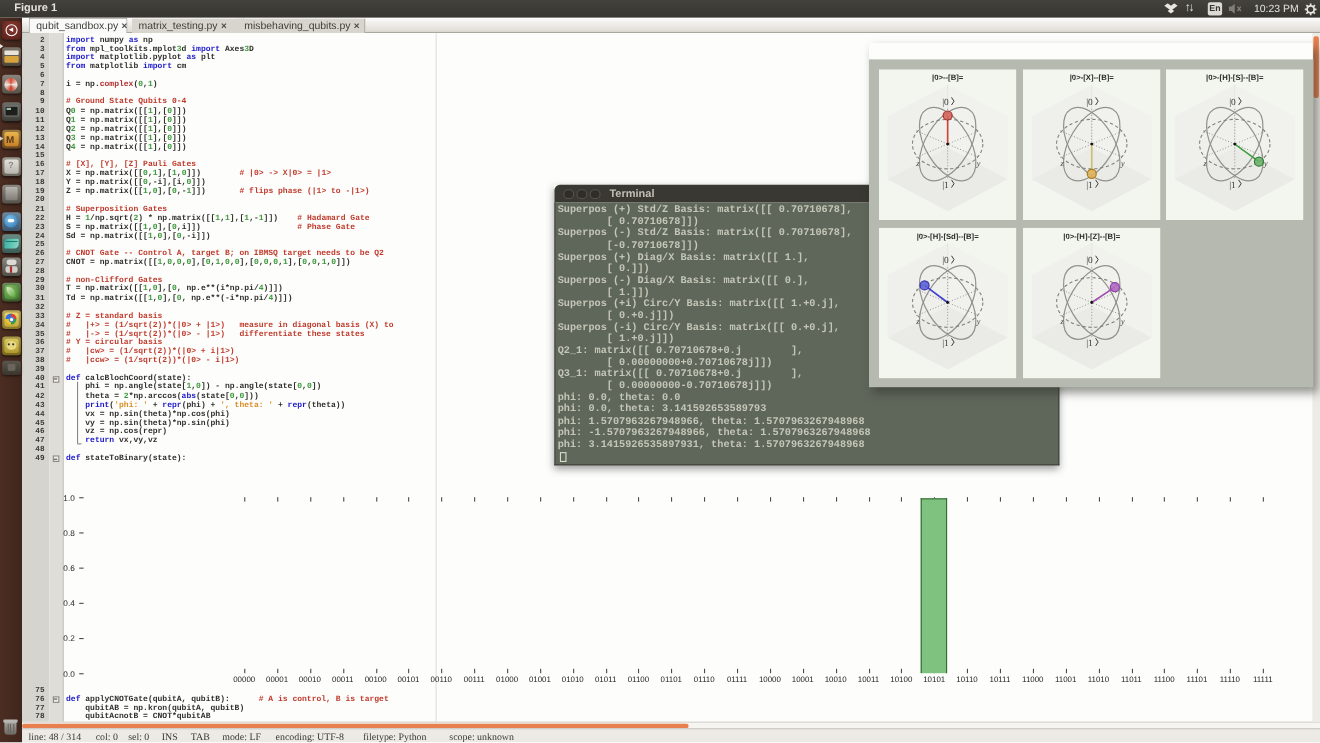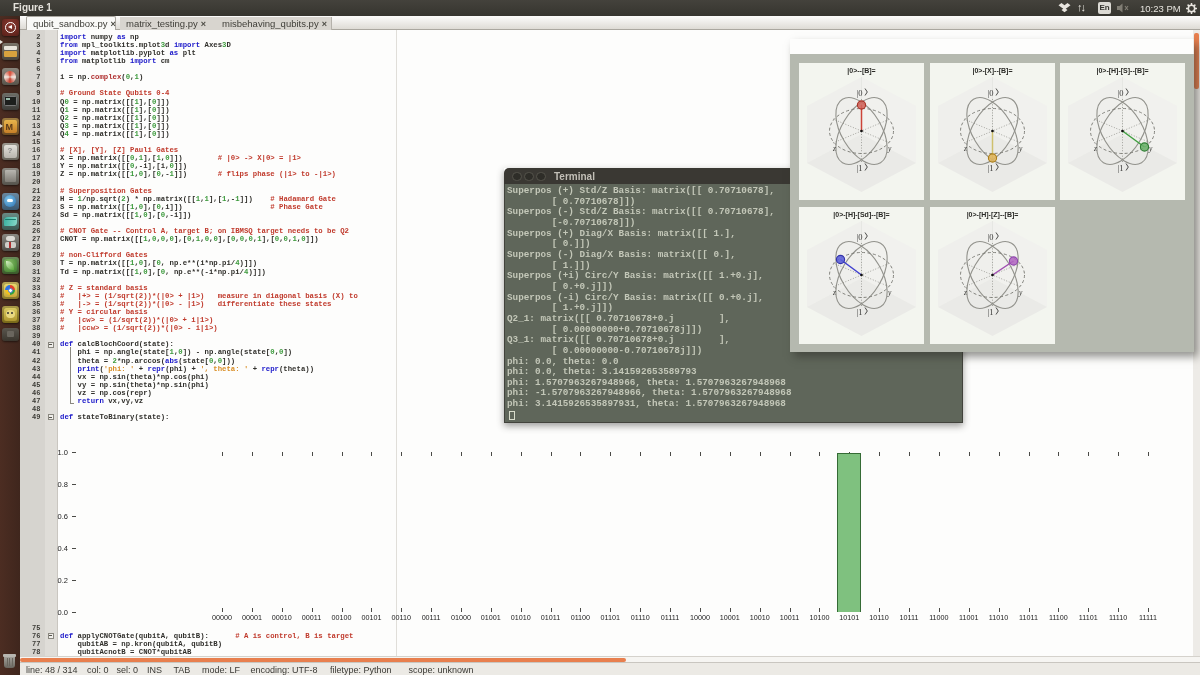--- a/index.html
+++ b/index.html
@@ -17,21 +17,21 @@
 .crow { position:absolute; left:0; font:bold 7.3px "Liberation Mono", monospace; color:#302f2b; height:8.094px; line-height:8.094px; white-space:pre; }
 #code { position:absolute; left:40px; top:-16px; width:1140px; height:659px; }
 #longline { position:absolute; left:376px; top:14px; width:1px; height:645px; background:#e0ded9; }
 .fold { position:absolute; left:27.5px; width:6px; height:6px; border:1px solid #8a8880; background:#efeeea; }
 .fold:after { content:""; position:absolute; left:0.5px; top:1.5px; width:3px; height:1px; background:#55534c; }
 #hscroll { position:absolute; left:0; top:640px; width:1180px; height:6px; background:#f6f5f2; border-top:1px solid #d5d2cc; }
 #hthumb { position:absolute; left:0; top:1px; width:606px; height:4px; background:#e87f4e; border-radius:2px; }
 #vscroll { position:absolute; left:1173px; top:14px; width:7px; height:626px; background:#edebe7; }
 #vthumb { position:absolute; left:1px; top:3px; width:5px; height:56px; background:#e87f4e; border-radius:2px; }
 #statusbar { position:absolute; left:0; top:646px; width:1180px; height:13px; background:#eceae5; border-top:1px solid #c9c6c0; font-size:9px; color:#3a3934; }
-#statusbar span { top:1.5px; }
+#statusbar span { top:1.5px;font-family:Liberation Serif, serif; }
 
 
 #fig1 { position:absolute; left:22px; top:422px; width:1178px; height:204px; }
 #fig1 .striptop { position:absolute; left:0; top:0; width:100%; height:8px; background:#565a4e; border-radius:4px 0 0 0; }
 #fig1 .title { position:absolute; left:0; top:8px; width:100%; height:10px; background:#2f2e2a; }
 #fig1 .body { position:absolute; left:0; top:18px; width:100%; height:186px; background:#d2d4ca; }
 #fig1 .plot { position:absolute; left:50px; top:12px; width:1128px; height:160px; background:#f8faf4; border:1px solid #4a4a46; border-right:none; }
 #fig1 .ptitle { position:absolute; left:0; top:0.5px; width:1296px; text-align:center; font-size:11.2px; color:#111; }
 .yl { position:absolute; left:40px; width:28px; text-align:right; font-size:7.5px; color:#222; }
 .xl { position:absolute; top:613px; width:30px; text-align:center; font-size:7.2px; color:#222; font-family:"Liberation Sans",sans-serif; }

